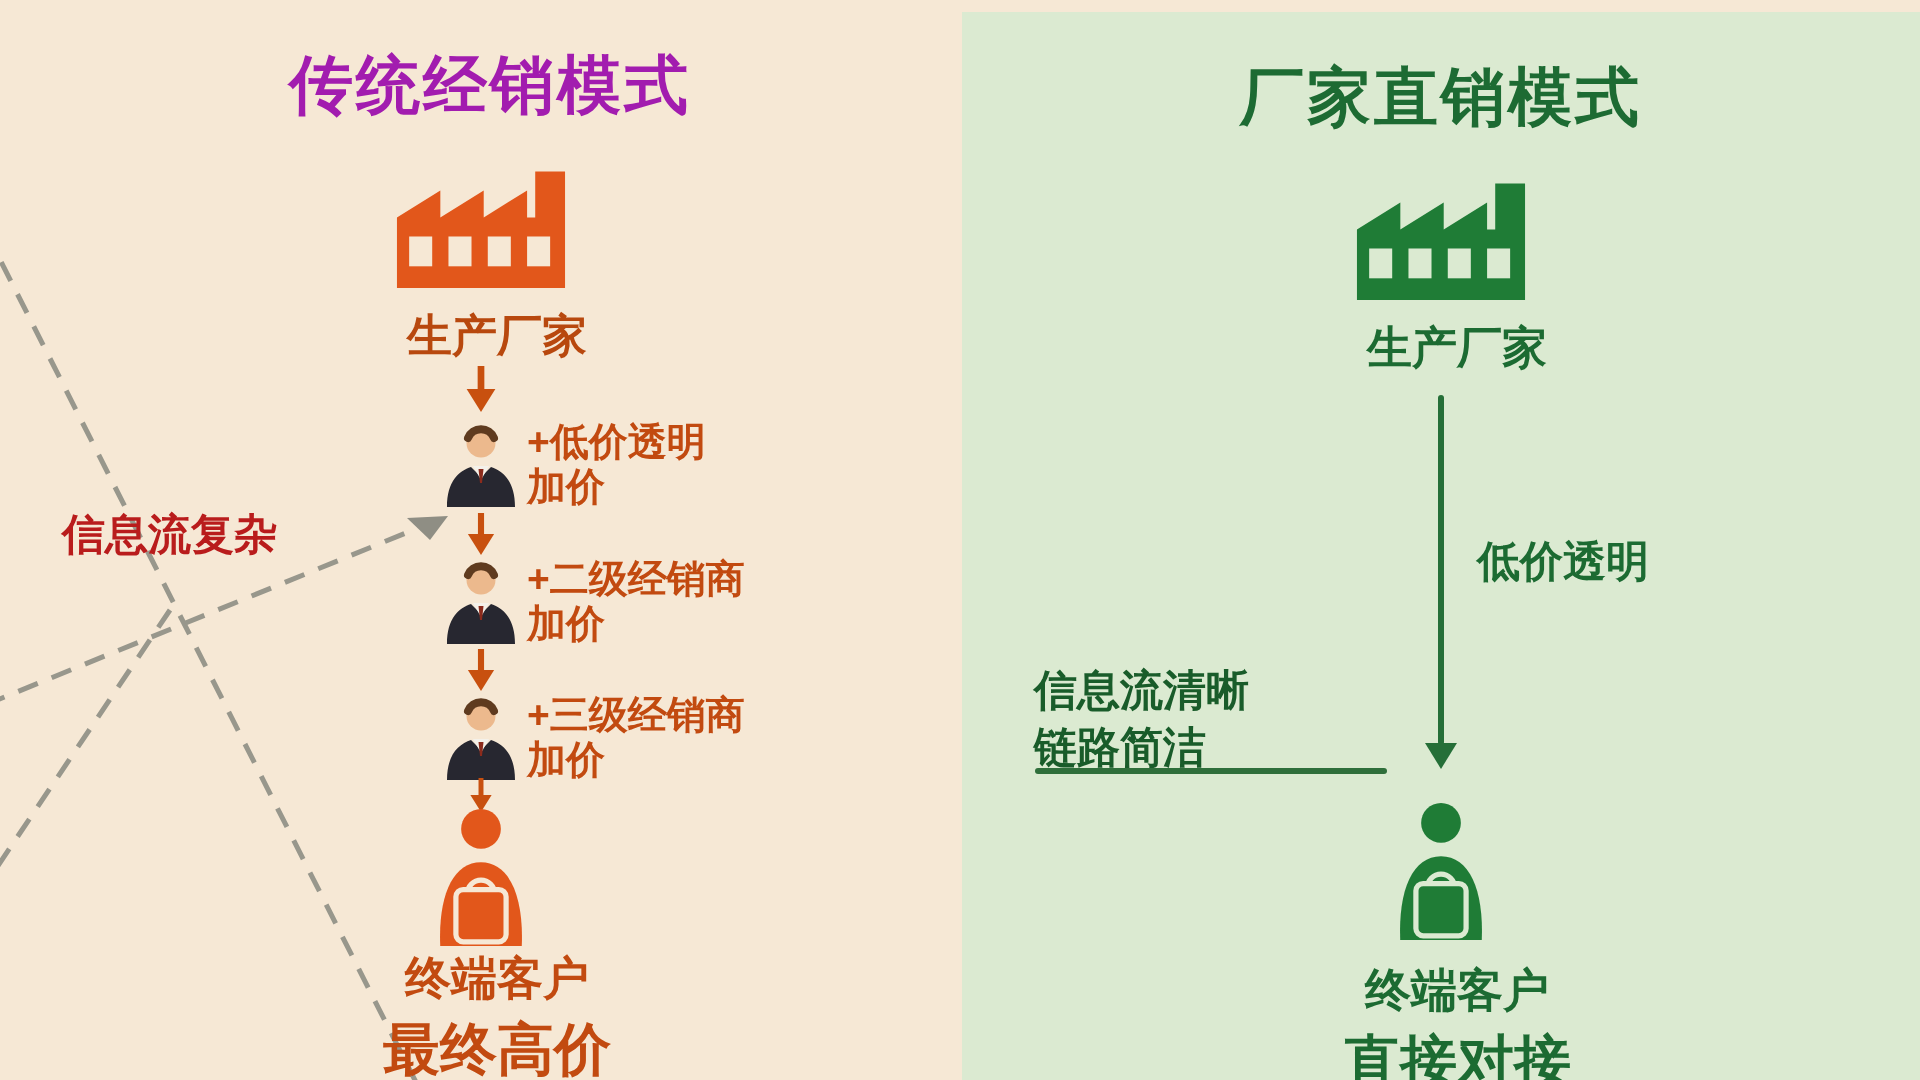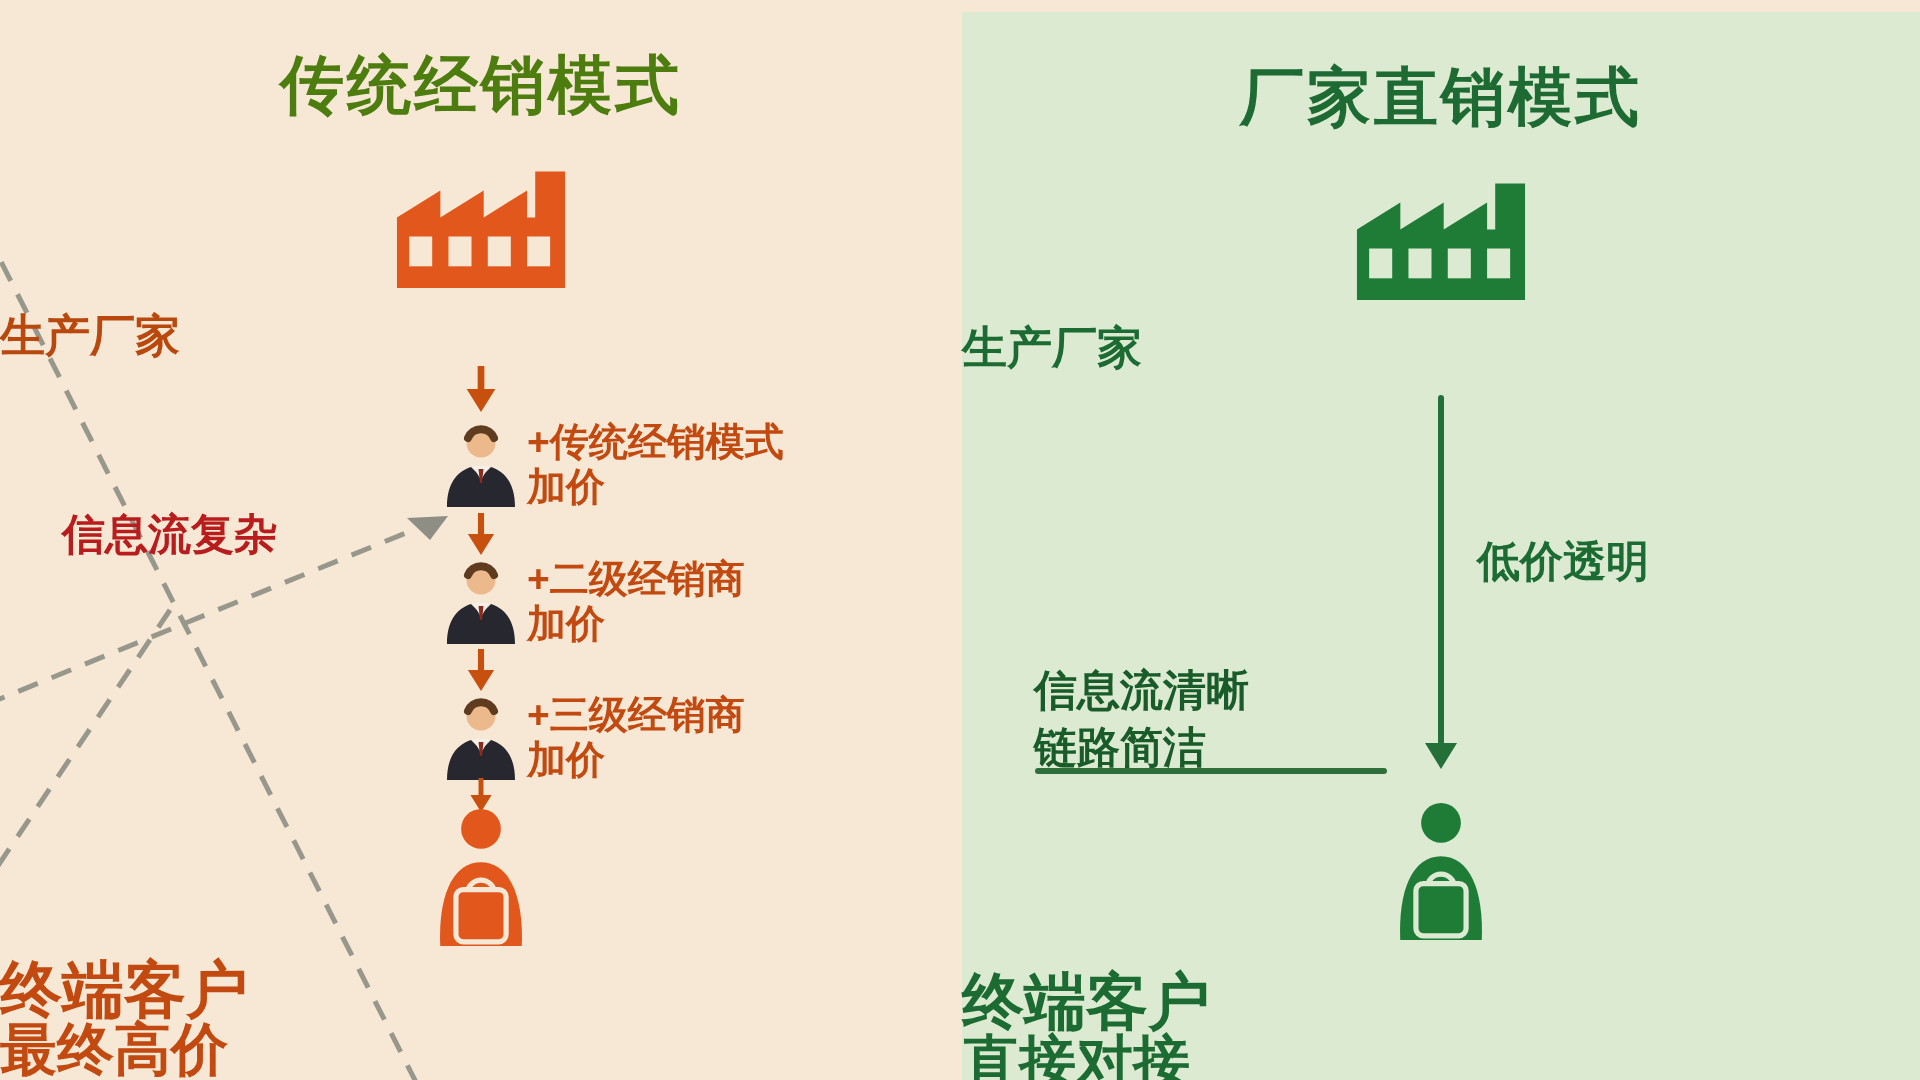--- a/index.html
+++ b/index.html
@@ -3,25 +3,25 @@
 <meta charset="utf-8">
 <style>
   html,body{margin:0;padding:0;background:#f6e8d5;}
   .stage{position:relative;width:1920px;height:1080px;overflow:hidden;
          font-family:"Liberation Sans","DejaVu Sans",sans-serif;font-weight:700;}
   .panel{position:absolute;top:0;height:1080px;}
   .panel.left{left:0;width:962px;background:#f6e8d5;}
   .panel.right{left:962px;width:958px;background:#dbead1;margin-top:12px;}
 
   .title{position:absolute;left:0;width:100%;text-align:center;font-size:64px;letter-spacing:3px;}
-  .title.orange{color:#4d7c0f;}
+  .title.orange{color:#a21caf;padding-left:9px;}
   .title.green{color:#1d6b33;}
 
   .cx{position:absolute;left:50%;transform:translateX(-50%);}
-  .center-label{position:absolute;left:0;width:100%;text-align:left;font-size:45px;}
+  .center-label{position:absolute;left:16px;width:100%;text-align:center;font-size:45px;}
   .orange-text{color:#c24a10;}
   .green-text{color:#1c6b32;}
 
   .dashes{position:absolute;left:0;top:0;}
 
   .down-arrow{position:absolute;left:50%;transform:translateX(-50%);}
 
   .dist-row{position:absolute;left:50%;width:0;height:90px;}
   .dist-icon{position:absolute;left:-40px;top:0;width:80px;height:88px;}
   .dist-text{position:absolute;left:46px;top:0;font-size:39px;line-height:45px;
@@ -34,21 +34,21 @@
   .v-arrow .head{position:absolute;left:0;top:348px;width:0;height:0;
                  border-left:16px solid transparent;border-right:16px solid transparent;
                  border-top:26px solid #256f38;}
 
   .arrow-note{position:absolute;left:calc(50% + 36px);top:521px;font-size:43px;line-height:57px;
               color:#1c6b32;white-space:nowrap;}
   .side-note-right{position:absolute;left:72px;top:650px;font-size:43px;line-height:57px;
                    color:#195c2a;white-space:nowrap;}
   .underline{position:absolute;left:73px;top:756px;width:352px;height:6px;background:#2f6f3b;border-radius:3px;}
 
-  .cust-label1{font-size:62px;}
+  .cust-label1{font-size:46px;}
   .cust-label2{font-size:57px;}
 </style>
 </head>
 <body>
 
 <div class="stage">
 
   <div class="panel left">
 
     <svg class="dashes" width="962" height="1080" viewBox="0 0 962 1080">
@@ -81,21 +81,21 @@
 
     <div class="dist-row" style="top:419px">
       <svg class="dist-icon" viewBox="0 0 80 88">
         <circle cx="40" cy="24" r="14.5" fill="#ecb98d"></circle>
         <path d="M27,19 A14,14 0 0 1 53,19" stroke="#5f3b1f" stroke-width="8" fill="none" stroke-linecap="round"></path>
         <path d="M6,88 C6,62 18,52 30,48 L40,58 L50,48 C62,52 74,62 74,88 Z" fill="#272730"></path>
         <polygon points="32,47 40,61 48,47" fill="#f4f1ea"></polygon>
         <polygon points="37.5,50 42.5,50 41,64 39,64" fill="#8c2b1c"></polygon>
       </svg>
       <div class="dist-text">
-        <div>+传统经销模式</div>
+        <div>+低价透明</div>
         <div>加价</div>
       </div>
     </div>
 
     <svg class="down-arrow" style="top:513px" width="34" height="42" viewBox="0 0 36 48">
       <path d="M18,0 V26" stroke="#c8500f" stroke-width="7"></path>
       <polygon points="18,48 3,24 33,24" fill="#c8500f"></polygon>
     </svg>
 
     <div class="dist-row" style="top:556px">

